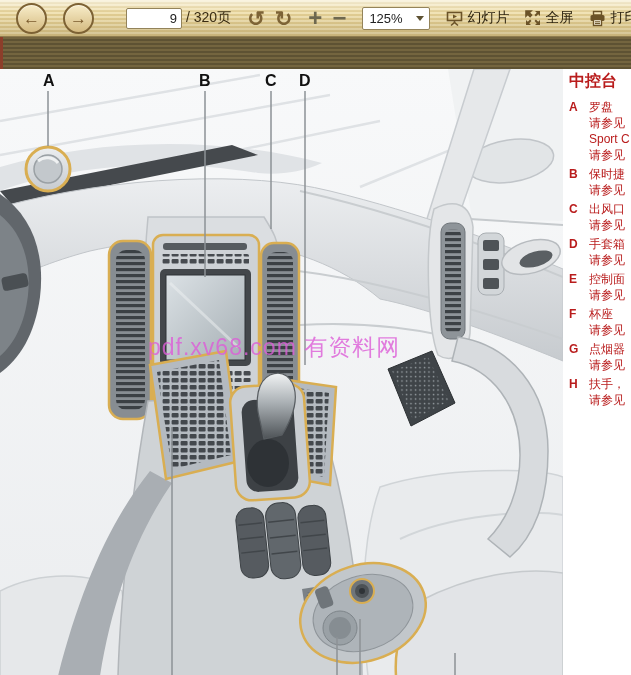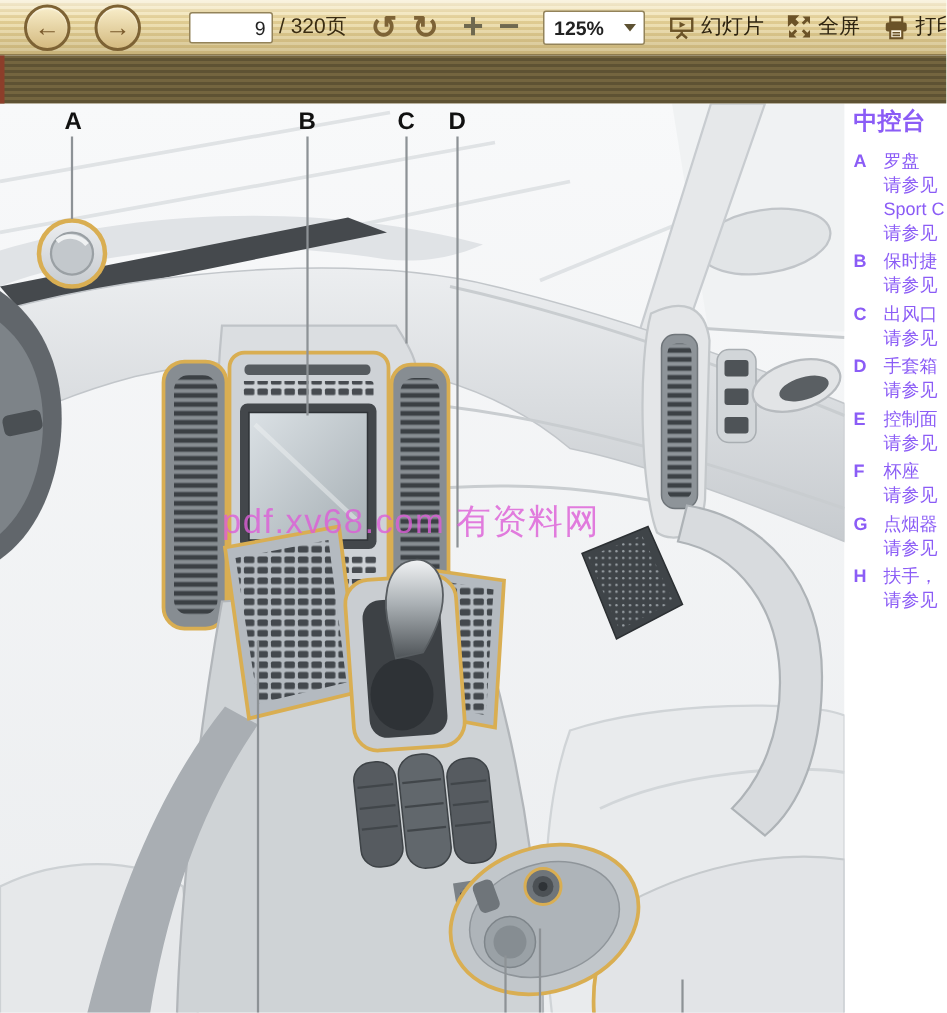--- a/index.html
+++ b/index.html
@@ -33,21 +33,21 @@
     font-family:"Liberation Sans",sans-serif;color:#222;
   }
   .page-total{font-size:14px;color:#3a2c12;margin-left:4px;white-space:nowrap;}
   .tb-glyph{
     color:#7d6336;font-weight:bold;flex:0 0 auto;cursor:pointer;line-height:1;
   }
   .rot{font-size:21px;}
   .pm{font-size:24px;color:#6e684f;}
   .zoom-box{
     width:66px;height:21px;background:#fff;border:1px solid #93835a;border-radius:2px;
-    display:flex;align-items:center;font-size:13px;color:#222;cursor:pointer;flex:0 0 auto;font-weight:bold;
+    display:flex;align-items:center;font-size:13px;color:#222;cursor:pointer;flex:0 0 auto;
   }
   .zoom-box .zv{flex:1;padding-left:6px;}
   .zoom-caret{
     width:0;height:0;border-left:4px solid transparent;border-right:4px solid transparent;
     border-top:5px solid #5d5132;margin-right:5px;
   }
   .tb-btn{
     display:flex;align-items:center;gap:4px;font-size:14px;color:#2e2410;
     cursor:pointer;flex:0 0 auto;white-space:nowrap;
   }
@@ -56,21 +56,21 @@
   .stripe-band{
     height:32px;position:relative;
     background:repeating-linear-gradient(180deg,#74653f 0 2px,#5e5233 2px 4px);
   }
   .stripe-band .red-edge{position:absolute;left:0;top:0;width:3px;height:100%;background:#8c3e2a;}
   
   .content{height:607px;display:flex;background:#fff;}
   .illustration{width:563px;height:607px;flex:0 0 auto;}
   .side-panel{
     width:68px;flex:0 0 auto;box-sizing:border-box;
-    padding:2px 0 0 6px;overflow:hidden;white-space:nowrap;color:#8b5cf6;
+    padding:2px 0 0 6px;overflow:hidden;white-space:nowrap;color:#b91c1c;
   }
   .panel-title{font-size:16px;font-weight:bold;margin:0 0 7px 0;}
   .item-row{display:flex;font-size:12px;line-height:16px;margin-top:3px;}
   .item-key{width:20px;font-weight:bold;flex:0 0 auto;}
   .item-name{white-space:nowrap;}
   .item-ref{padding-left:20px;font-size:12px;line-height:16px;white-space:nowrap;}
 </style>
 </head>
 <body>
 

